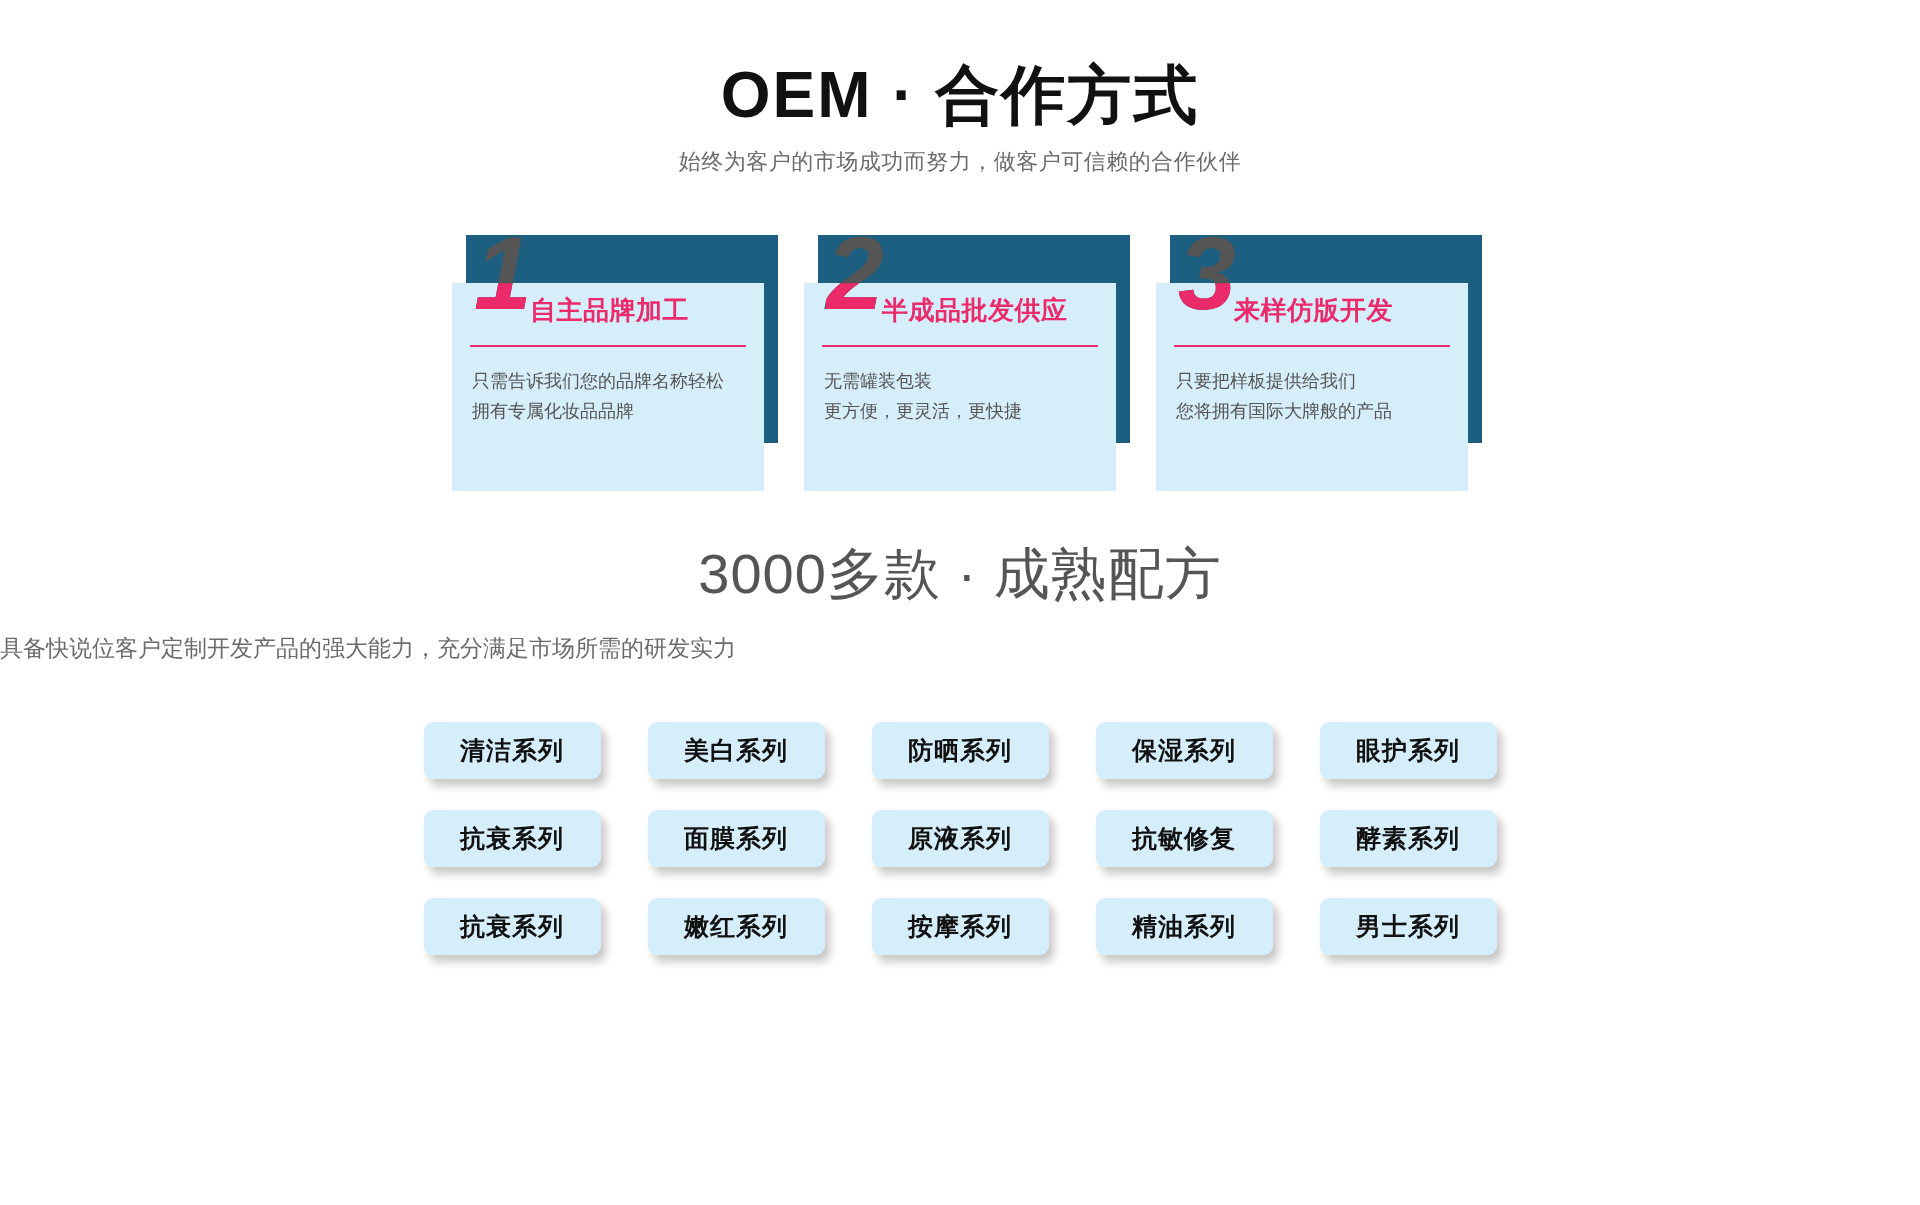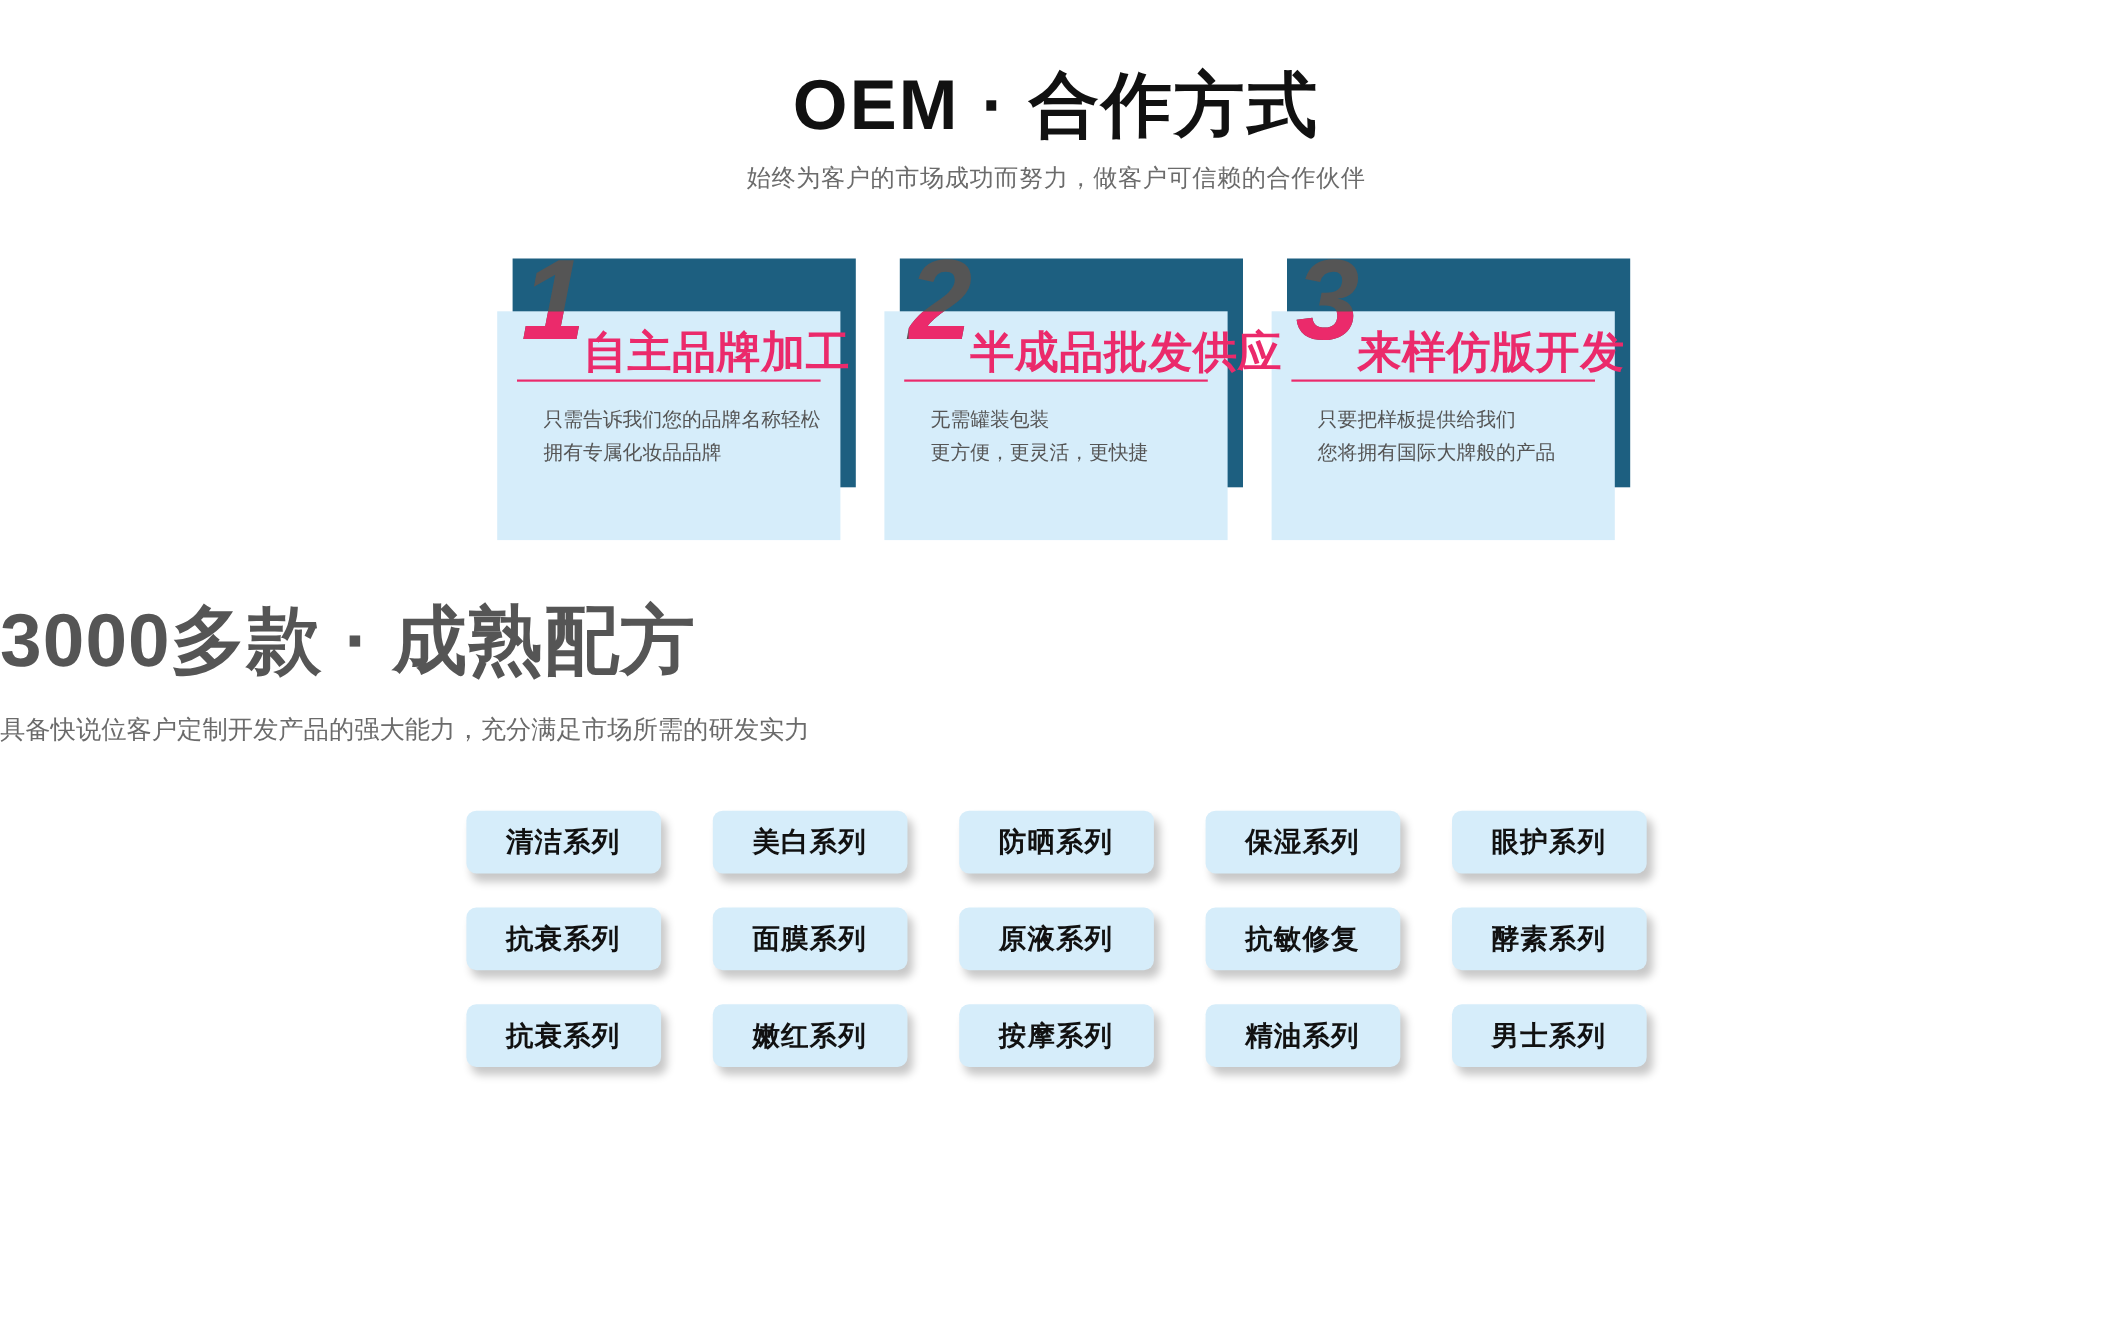--- a/index.html
+++ b/index.html
@@ -96,21 +96,21 @@
     left: 0;
     top: 0;
     color: #eb2a6b;
     display: block;
     clip-path: inset(62px 0 0 0);
   }
   .card-title {
     position: absolute;
     left: 78px;
     top: 72px;
-    font-size: 40px;
+    font-size: 26px;
     font-weight: bold;
     color: #eb2a6b;
     z-index: 4;
     white-space: nowrap;
     letter-spacing: 0.5px;
   }
   .card-rule {
     position: absolute;
     left: 18px;
     top: 124px;
@@ -121,30 +121,29 @@
   }
   .card-body {
     position: absolute;
     left: 20px;
     top: 146px;
     width: 276px;
     font-size: 18px;
     color: #555555;
     line-height: 1.65;
     z-index: 4;
-    margin-left: 22px;
   }
   .card-body div { white-space: nowrap; }
 
   
   .formula-title {
-    text-align: left;
-    font-size: 68px;
-    color: #555555;
-    font-weight: bold;
+    text-align: center;
+    font-size: 56px;
+    color: #555555;
+    font-weight: normal;
     margin-top: 46px;
     letter-spacing: 1px;
     white-space: nowrap;
   }
   .formula-subtitle {
     text-align: left;
     font-size: 23px;
     color: #6b6b6b;
     margin-top: 20px;
     white-space: nowrap;

